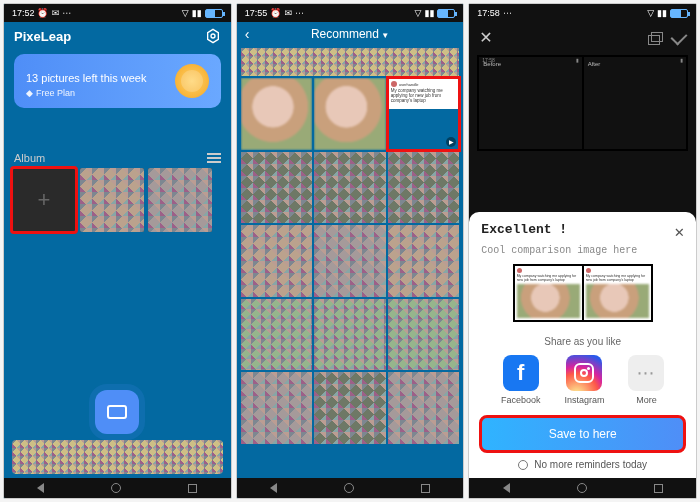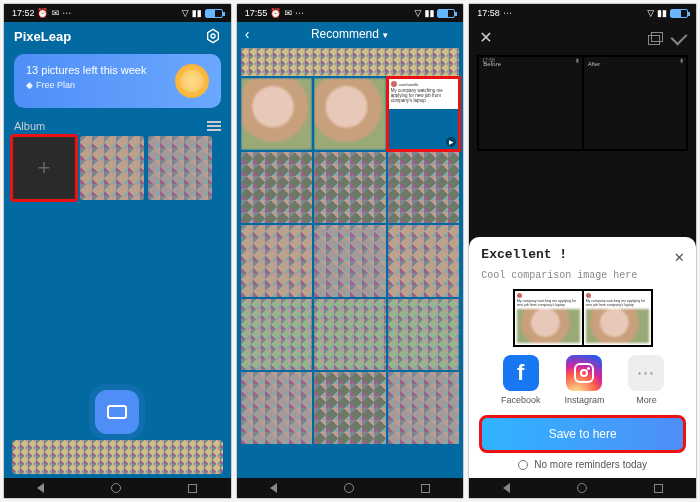--- a/index.html
+++ b/index.html
@@ -61,30 +61,30 @@
     padding: 6px 10px; color:#fff; font-size:13px; font-weight:600;
   }
   .gear-icon { width:16px;height:16px; }
   .gear-icon svg { width:100%; height:100%; }
   .banner {
     margin: 4px 10px;
     background: linear-gradient(90deg,#4f8ef7,#6aa8ff);
     border-radius: 10px;
     padding: 10px 12px;
     color:#fff;
-    display:flex; align-items:flex-start; justify-content:space-between;
+    display:flex; align-items:flex-end; justify-content:space-between;
     position:relative;
   }
   .banner .txt { font-size:11px; }
   .banner .plan { font-size:9px; opacity:.9; margin-top:4px; display:flex;align-items:center;gap:3px;}
   .medal { width:34px; height:34px; background: radial-gradient(circle,#ffd36b,#f5a623); border-radius:50%; position:relative; }
   .medal::before { content:""; position:absolute; inset:6px; background:#fff3; border-radius:50%; }
   .album-head {
     display:flex; justify-content:space-between; align-items:center;
-    color:#ccc; font-size:11px; padding: 8px 10px 4px;
+    color:#ccc; font-size:11px; padding: 8px 10px 4px; margin-top: 32px;
   }
   .list-icon { width:14px; height:10px; background:
     linear-gradient(#ccc,#ccc) 0 0/100% 2px no-repeat,
     linear-gradient(#ccc,#ccc) 0 4px/100% 2px no-repeat,
     linear-gradient(#ccc,#ccc) 0 8px/100% 2px no-repeat; }
   .album-row { display:flex; gap:4px; padding:0 8px; }
   .album-row .tile { width:64px; height:64px; background:#2a2a2a; border-radius:2px; overflow:hidden; }
   .album-row .add { display:flex;align-items:center;justify-content:center; color:#666; font-size:22px; font-weight:200; }
   .highlight-red { outline: 3px solid #e11; outline-offset:-1px; }
   .pix { width:100%; height:100%; }
@@ -391,20 +391,21 @@
           <div class="img face"></div>
         </div>
         <div class="meme">
           <span class="av"></span>
           <div>My company watching me applying for new job from company's laptop</div>
           <div class="img face"></div>
         </div>
       </div>
     </div>
 
+    <div class="share-label">Share as you like</div>
     <div class="share-row">
       <div class="share-item">
         <div class="share-ico fb">f</div>
         <span>Facebook</span>
       </div>
       <div class="share-item">
         <div class="share-ico ig">
             <div class="sq"></div>
           </div>
         <span>Instagram</span>

